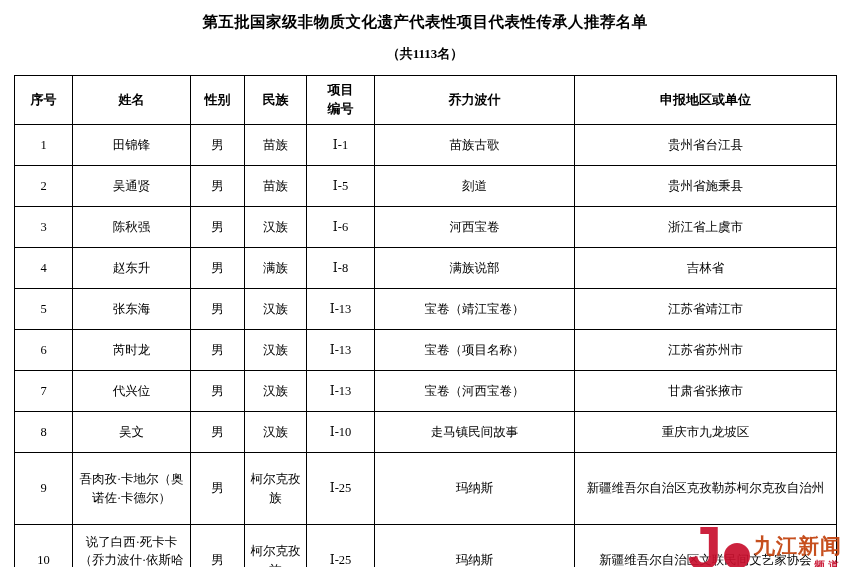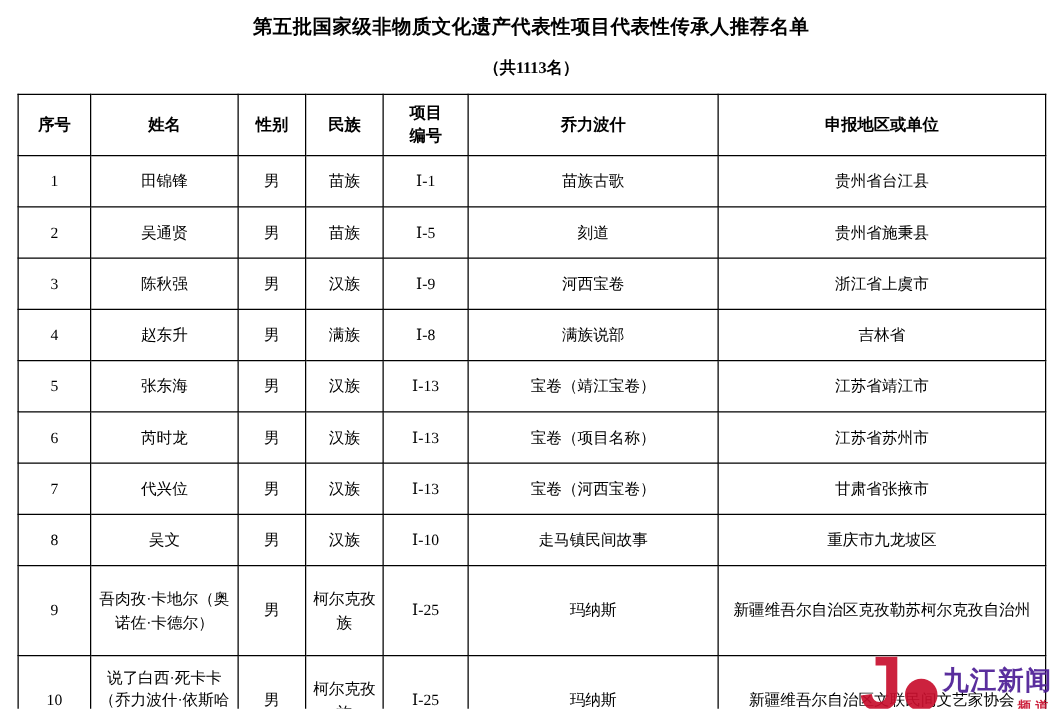--- a/index.html
+++ b/index.html
@@ -95,24 +95,24 @@
     text-shadow: 0 0 2px rgba(255,255,255,0.6);
   }
   .wm-text {
     display: flex;
     flex-direction: column;
     align-items: flex-start;
     justify-content: flex-end;
     margin-bottom: 2px;
   }
   .wm-main {
-    font-family: Liberation Mono, monospace;
+    font-family: Liberation Serif, serif;
     font-size: 21px;
     font-weight: bold;
-    color: #4c1d95;
+    color: #c2410c;
     letter-spacing: 1px;
     line-height: 1.1;
   }
   .wm-sub {
     font-family: "Liberation Sans", sans-serif;
     font-size: 11px;
     font-weight: bold;
     color: #c8102e;
     letter-spacing: 3px;
     align-self: flex-end;
@@ -175,21 +175,21 @@
         <td>苗族</td>
         <td>Ⅰ-5</td>
         <td>刻道</td>
         <td class="region">贵州省施秉县</td>
       </tr>
       <tr>
         <td>3</td>
         <td>陈秋强</td>
         <td>男</td>
         <td>汉族</td>
-        <td>Ⅰ-9</td>
+        <td>Ⅰ-6</td>
         <td>河西宝卷</td>
         <td class="region">浙江省上虞市</td>
       </tr>
       <tr>
         <td>4</td>
         <td>赵东升</td>
         <td>男</td>
         <td>满族</td>
         <td>Ⅰ-8</td>
         <td>满族说部</td>

